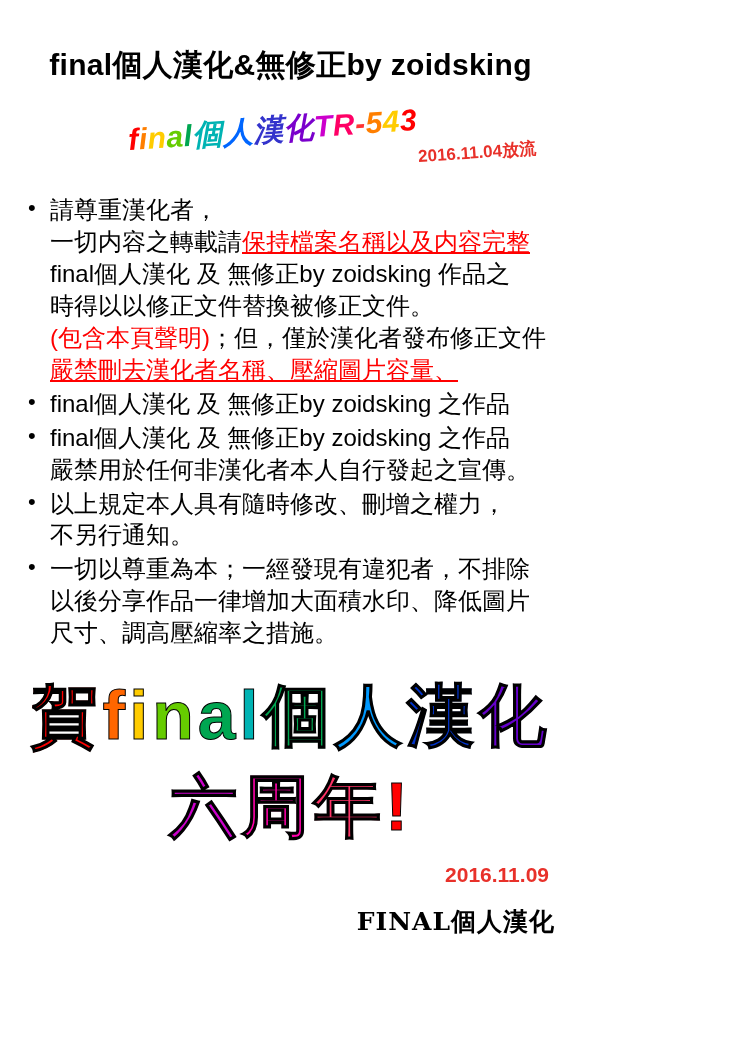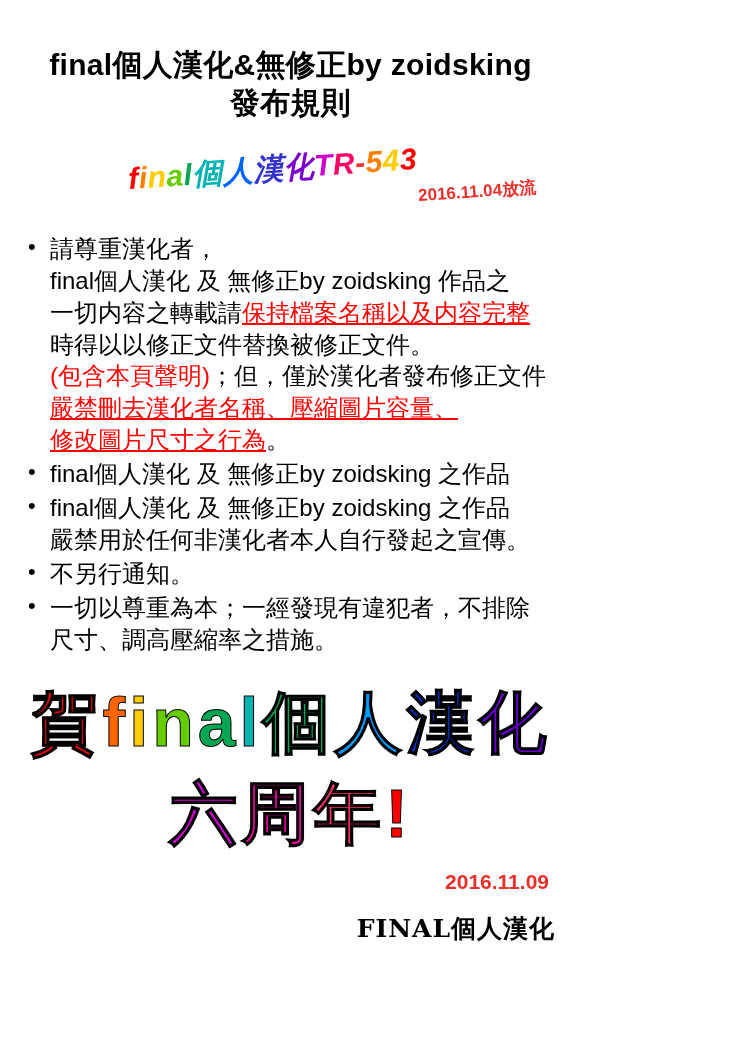--- a/index.html
+++ b/index.html
@@ -123,50 +123,50 @@
     letter-spacing: 1px;
   }
 </style>
 </head>
 <body>
 
 <div class="page">
 
   <div class="header">
     <div class="header-line">final個人漢化&amp;無修正by zoidsking</div>
-    <div class="header-line">發布規則</div>
   </div>
 
   <div class="rainbow-block">
     <div class="rainbow-title"><span style="color: rgb(255, 0, 0);">f</span><span style="color: rgb(255, 127, 0);">i</span><span style="color: rgb(255, 204, 0);">n</span><span style="color: rgb(102, 204, 0);">a</span><span style="color: rgb(0, 166, 81);">l</span><span style="color: rgb(0, 179, 179);">個</span><span style="color: rgb(0, 102, 255);">人</span><span style="color: rgb(51, 51, 204);">漢</span><span style="color: rgb(122, 0, 204);">化</span><span style="color: rgb(204, 0, 204);">T</span><span style="color: rgb(255, 0, 102);">R</span><span style="color: rgb(255, 51, 51);">-</span><span style="color: rgb(255, 127, 0);">5</span><span style="color: rgb(255, 204, 0);">4</span><span style="color: rgb(255, 0, 0);">3</span></div>
     <div class="date-small">2016.11.04放流</div>
   </div>
 
   <ul class="rules">
       <li>
         <div class="ln"><span>請尊重漢化者，</span></div>
+        <div class="ln"><span>一切内容之轉載請</span><span class="red-u">保持檔案名稱以及内容完整</span></div>
         <div class="ln"><span>final個人漢化 及 無修正by zoidsking 作品之</span></div>
-        <div class="ln"><span>一切内容之轉載請</span><span class="red-u">保持檔案名稱以及内容完整</span></div>
         <div class="ln"><span>時得以以修正文件替換被修正文件。</span></div>
         <div class="ln"><span class="red">(包含本頁聲明)</span><span>；但，僅於漢化者發布修正文件</span></div>
         <div class="ln"><span class="red-u">嚴禁刪去漢化者名稱、壓縮圖片容量、</span></div>
-        <div class="ln"><span class="red-u">修改圖片尺寸之行為</span><span>。</span></div>
       </li>
       <li>
         <div class="ln"><span>final個人漢化 及 無修正by zoidsking 之作品</span></div>
       </li>
       <li>
         <div class="ln"><span>final個人漢化 及 無修正by zoidsking 之作品</span></div>
         <div class="ln"><span>嚴禁用於任何非漢化者本人自行發起之宣傳。</span></div>
       </li>
       <li>
+        <div class="ln"><span>以上規定本人具有隨時修改、刪增之權力，</span></div>
         <div class="ln"><span>不另行通知。</span></div>
       </li>
       <li>
         <div class="ln"><span>一切以尊重為本；一經發現有違犯者，不排除</span></div>
+        <div class="ln"><span>以後分享作品一律增加大面積水印、降低圖片</span></div>
         <div class="ln"><span>尺寸、調高壓縮率之措施。</span></div>
       </li>
     </ul>
 
   <div class="celebrate"><span style="color: rgb(255, 0, 0);">賀</span><span style="color: rgb(255, 102, 0);">f</span><span style="color: rgb(255, 204, 0);">i</span><span style="color: rgb(102, 204, 0);">n</span><span style="color: rgb(0, 166, 81);">a</span><span style="color: rgb(0, 179, 179);">l</span><span style="color: rgb(0, 166, 81);">個</span><span style="color: rgb(0, 153, 255);">人</span><span style="color: rgb(0, 51, 204);">漢</span><span style="color: rgb(102, 0, 204);">化</span><span style="color: rgb(204, 0, 204);">六</span><span style="color: rgb(255, 0, 170);">周</span><span style="color: rgb(255, 51, 102);">年</span><span style="color: rgb(255, 0, 0);">!</span></div>
 
   <div class="date-right">2016.11.09</div>
 
   <div class="signature">FINAL個人漢化</div>
 

